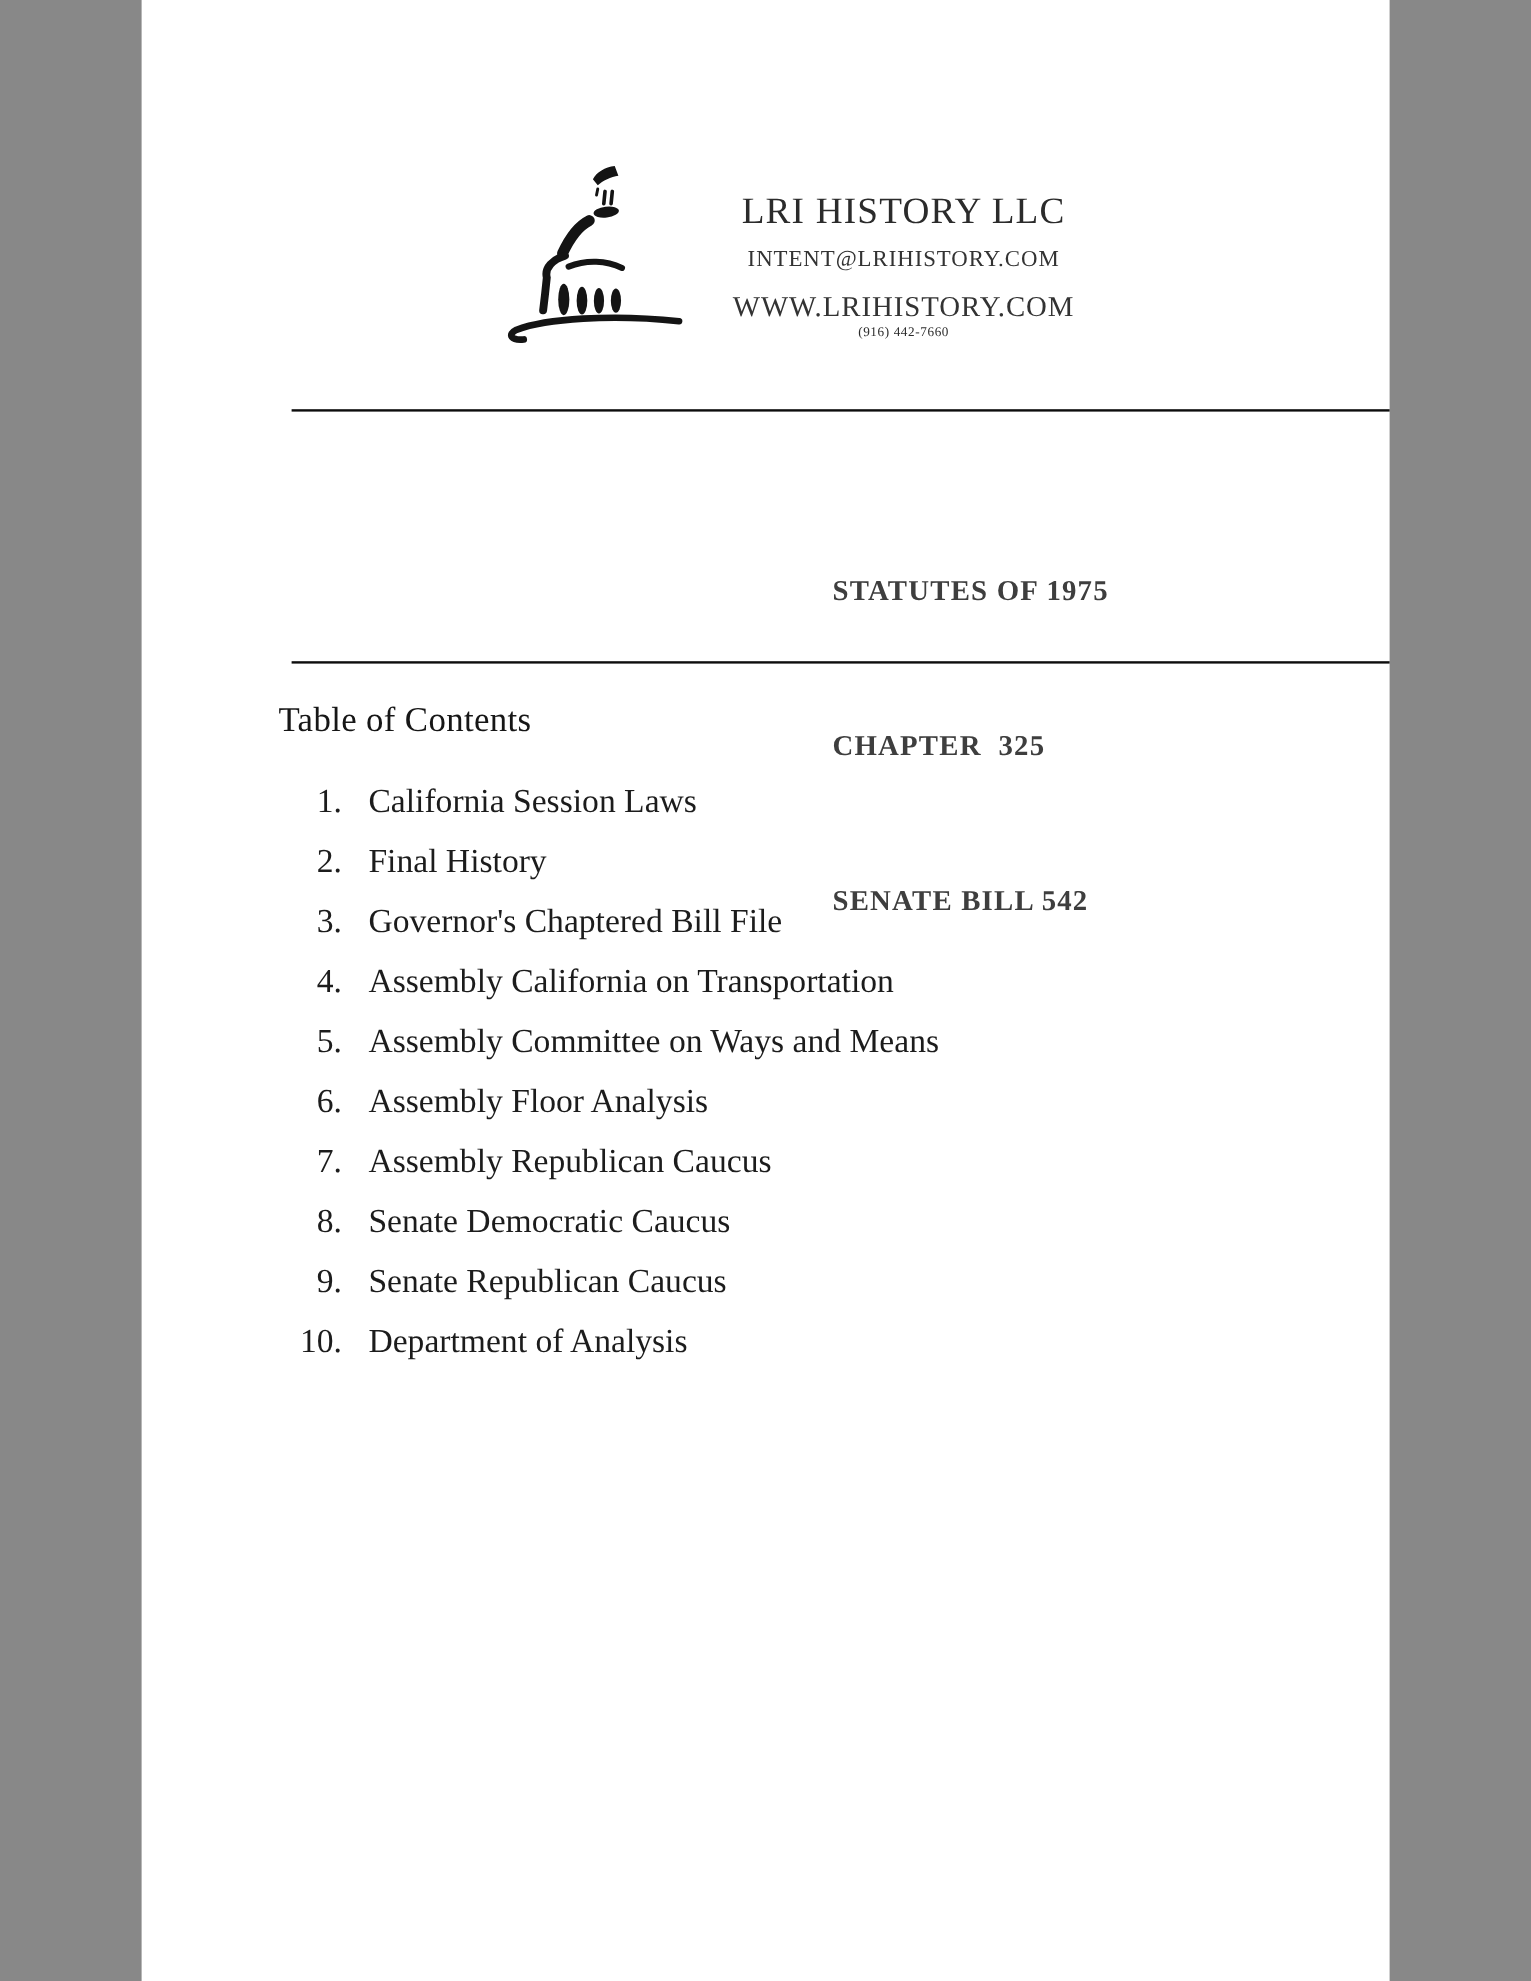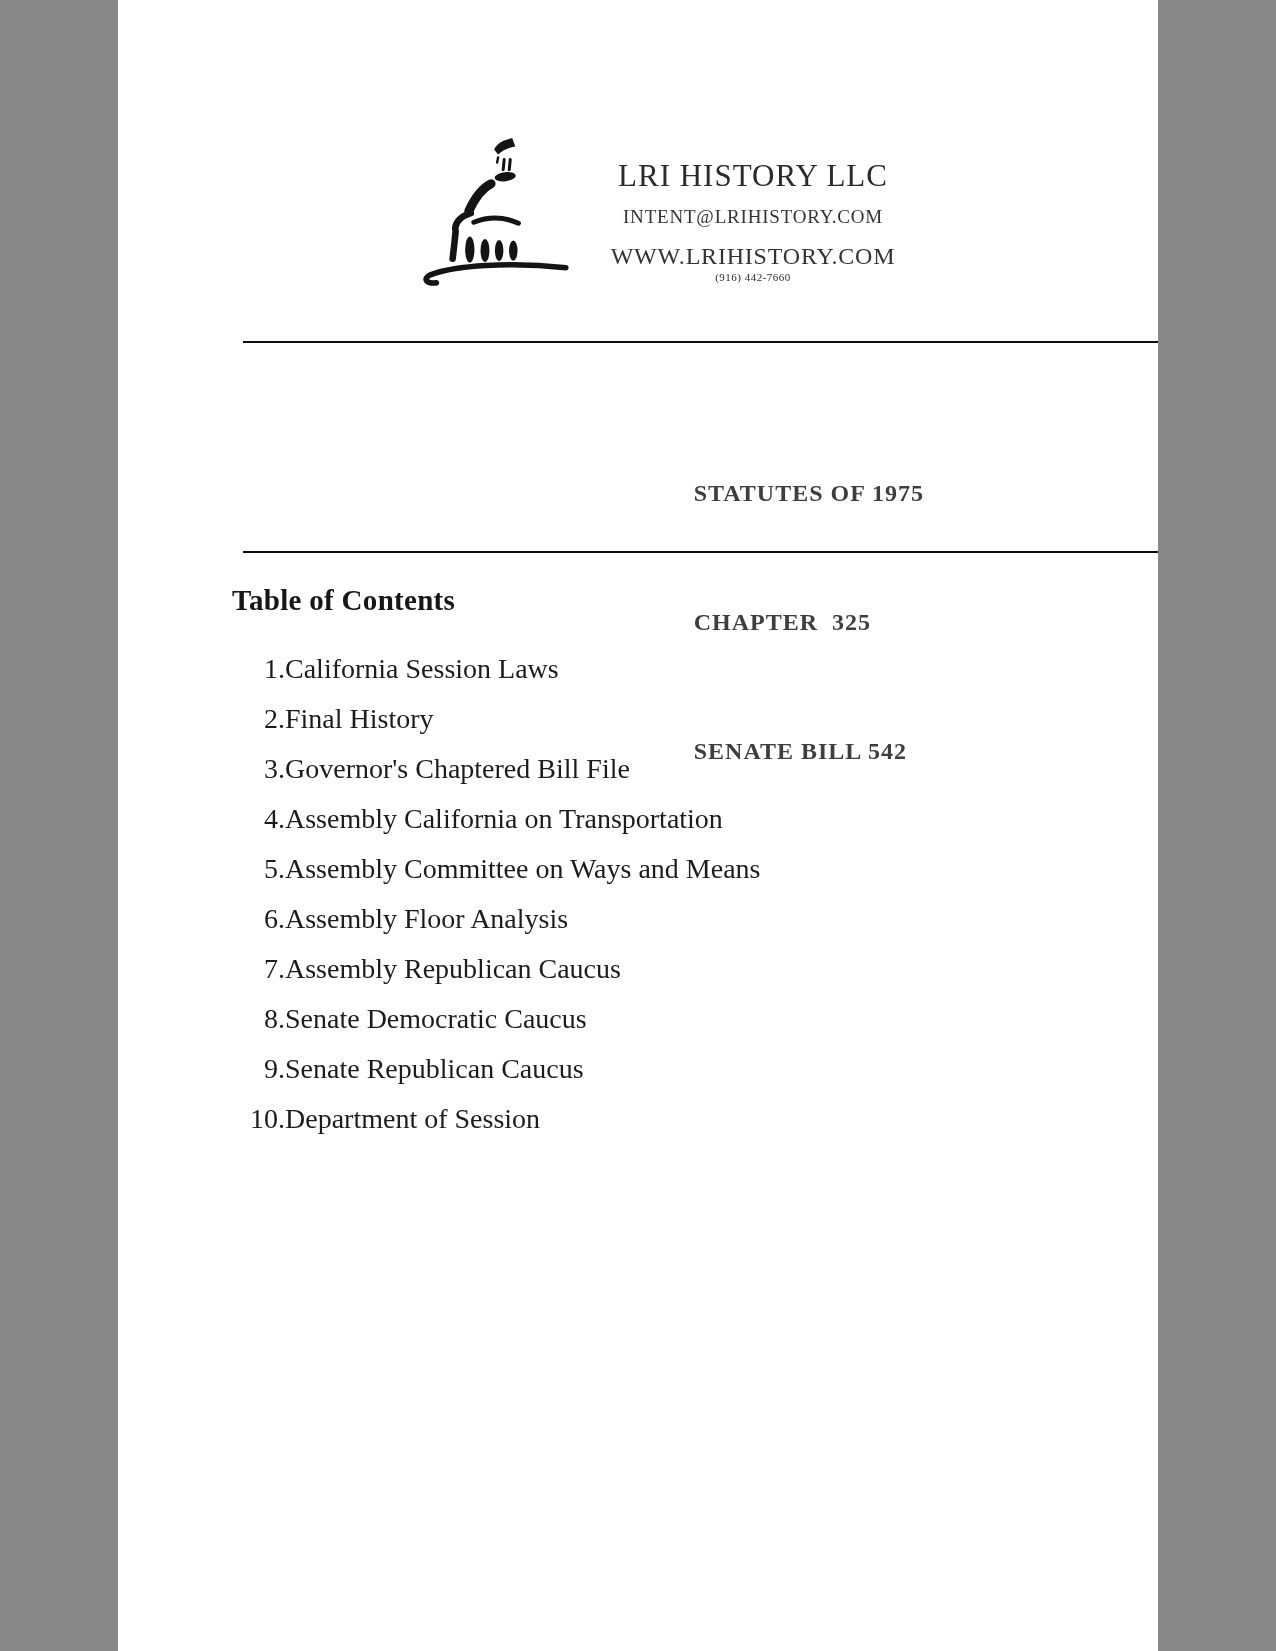--- a/index.html
+++ b/index.html
@@ -45,36 +45,36 @@
     text-align:left;
     font-weight:bold;
     font-size:24px;
     letter-spacing:1px;
     line-height:43px;
     color:#3e3e3e;
     white-space:pre;
   }
   .toc-heading{
     position:absolute;left:114px;top:584px;
-    font-size:29px;font-weight:bold;color:#161616;
+    font-size:29px;font-weight:normal;color:#161616;
     letter-spacing:0.3px;
   }
   .toc-list{
     position:absolute;left:115px;top:644px;width:900px;
   }
   .toc-row{
     height:50px;line-height:50px;
     font-size:28px;color:#1c1c1c;
     white-space:nowrap;
   }
   .toc-num{
     display:inline-block;width:52px;text-align:right;
   }
   .toc-label{
-    display:inline-block;
+    display:inline-block;margin-left:22px;
   }
   svg .stroke{fill:none;stroke:#141414;stroke-linecap:round;}
 </style>
 </head>
 <body>
 
 <div class="page">
 
   <svg class="logo" viewBox="0 0 180 170" xmlns="http://www.w3.org/2000/svg">
 
@@ -140,17 +140,17 @@
     <div class="toc-row">
       <span class="toc-num">7.</span><span class="toc-label">Assembly Republican Caucus</span>
     </div>
     <div class="toc-row">
       <span class="toc-num">8.</span><span class="toc-label">Senate Democratic Caucus</span>
     </div>
     <div class="toc-row">
       <span class="toc-num">9.</span><span class="toc-label">Senate Republican Caucus</span>
     </div>
     <div class="toc-row">
-      <span class="toc-num">10.</span><span class="toc-label">Department of Session</span>
+      <span class="toc-num">10.</span><span class="toc-label">Department of Analysis</span>
     </div>
   </div>
 
 </div>
 
 </body></html>

